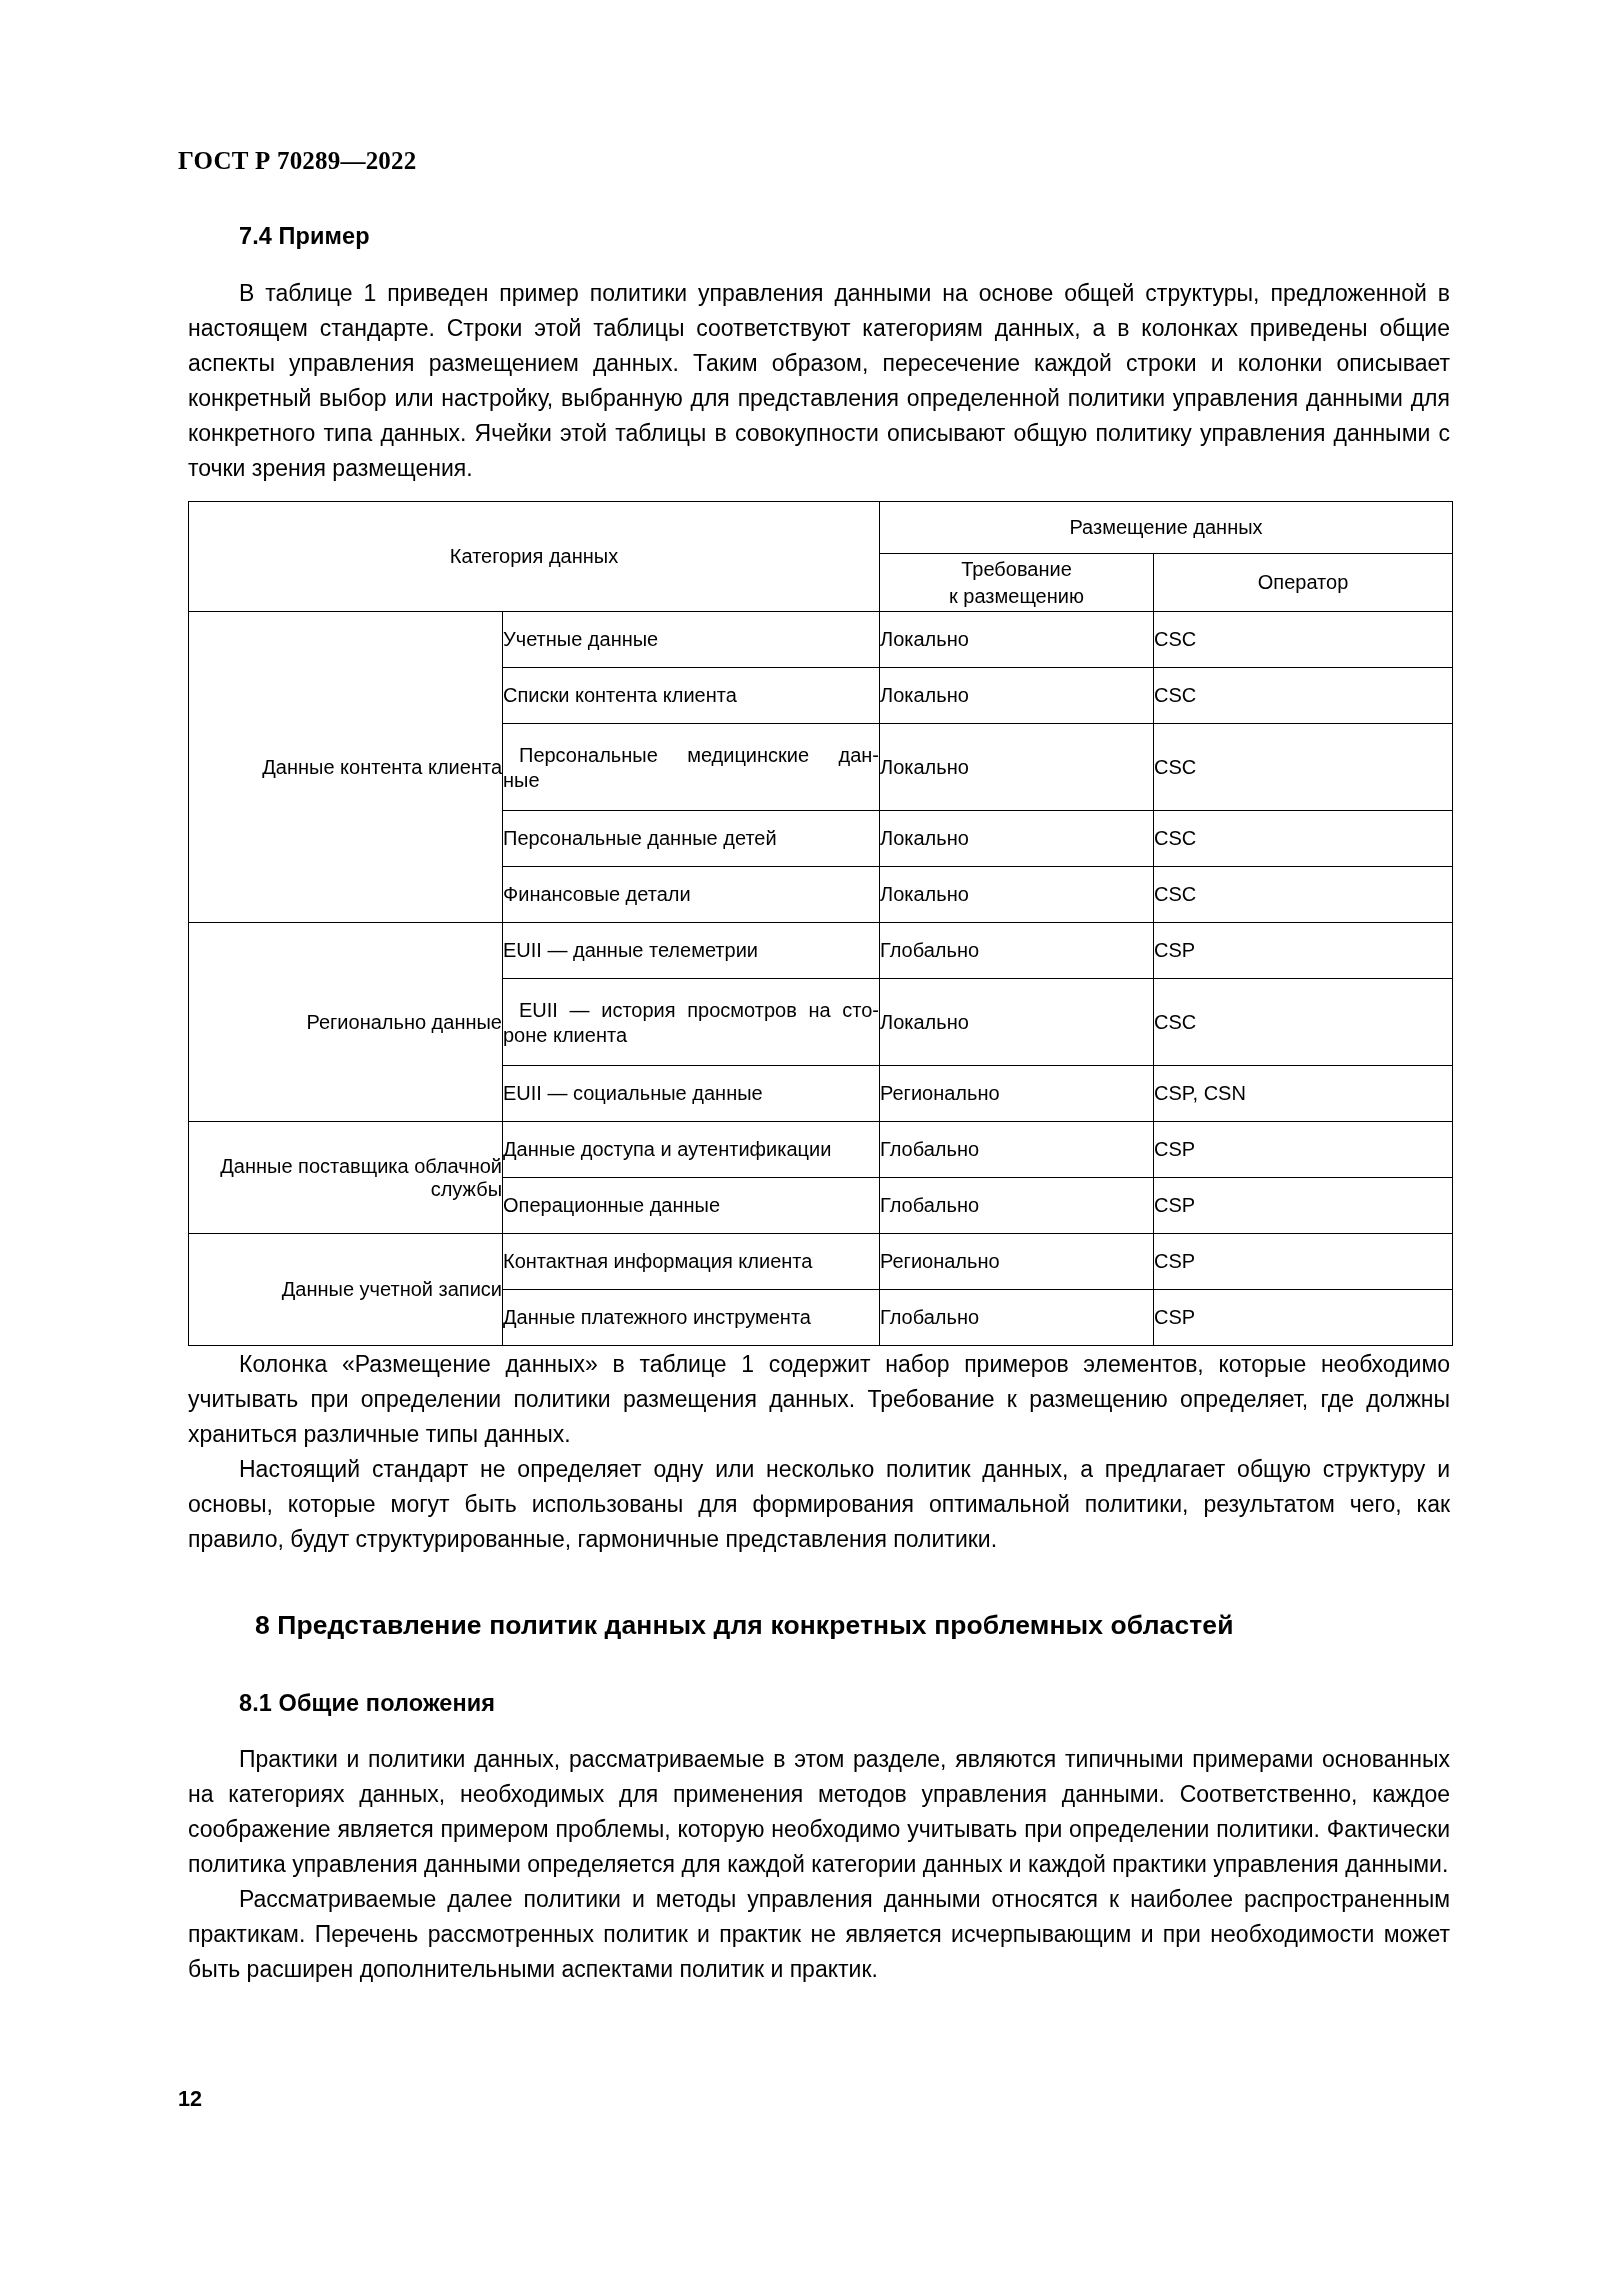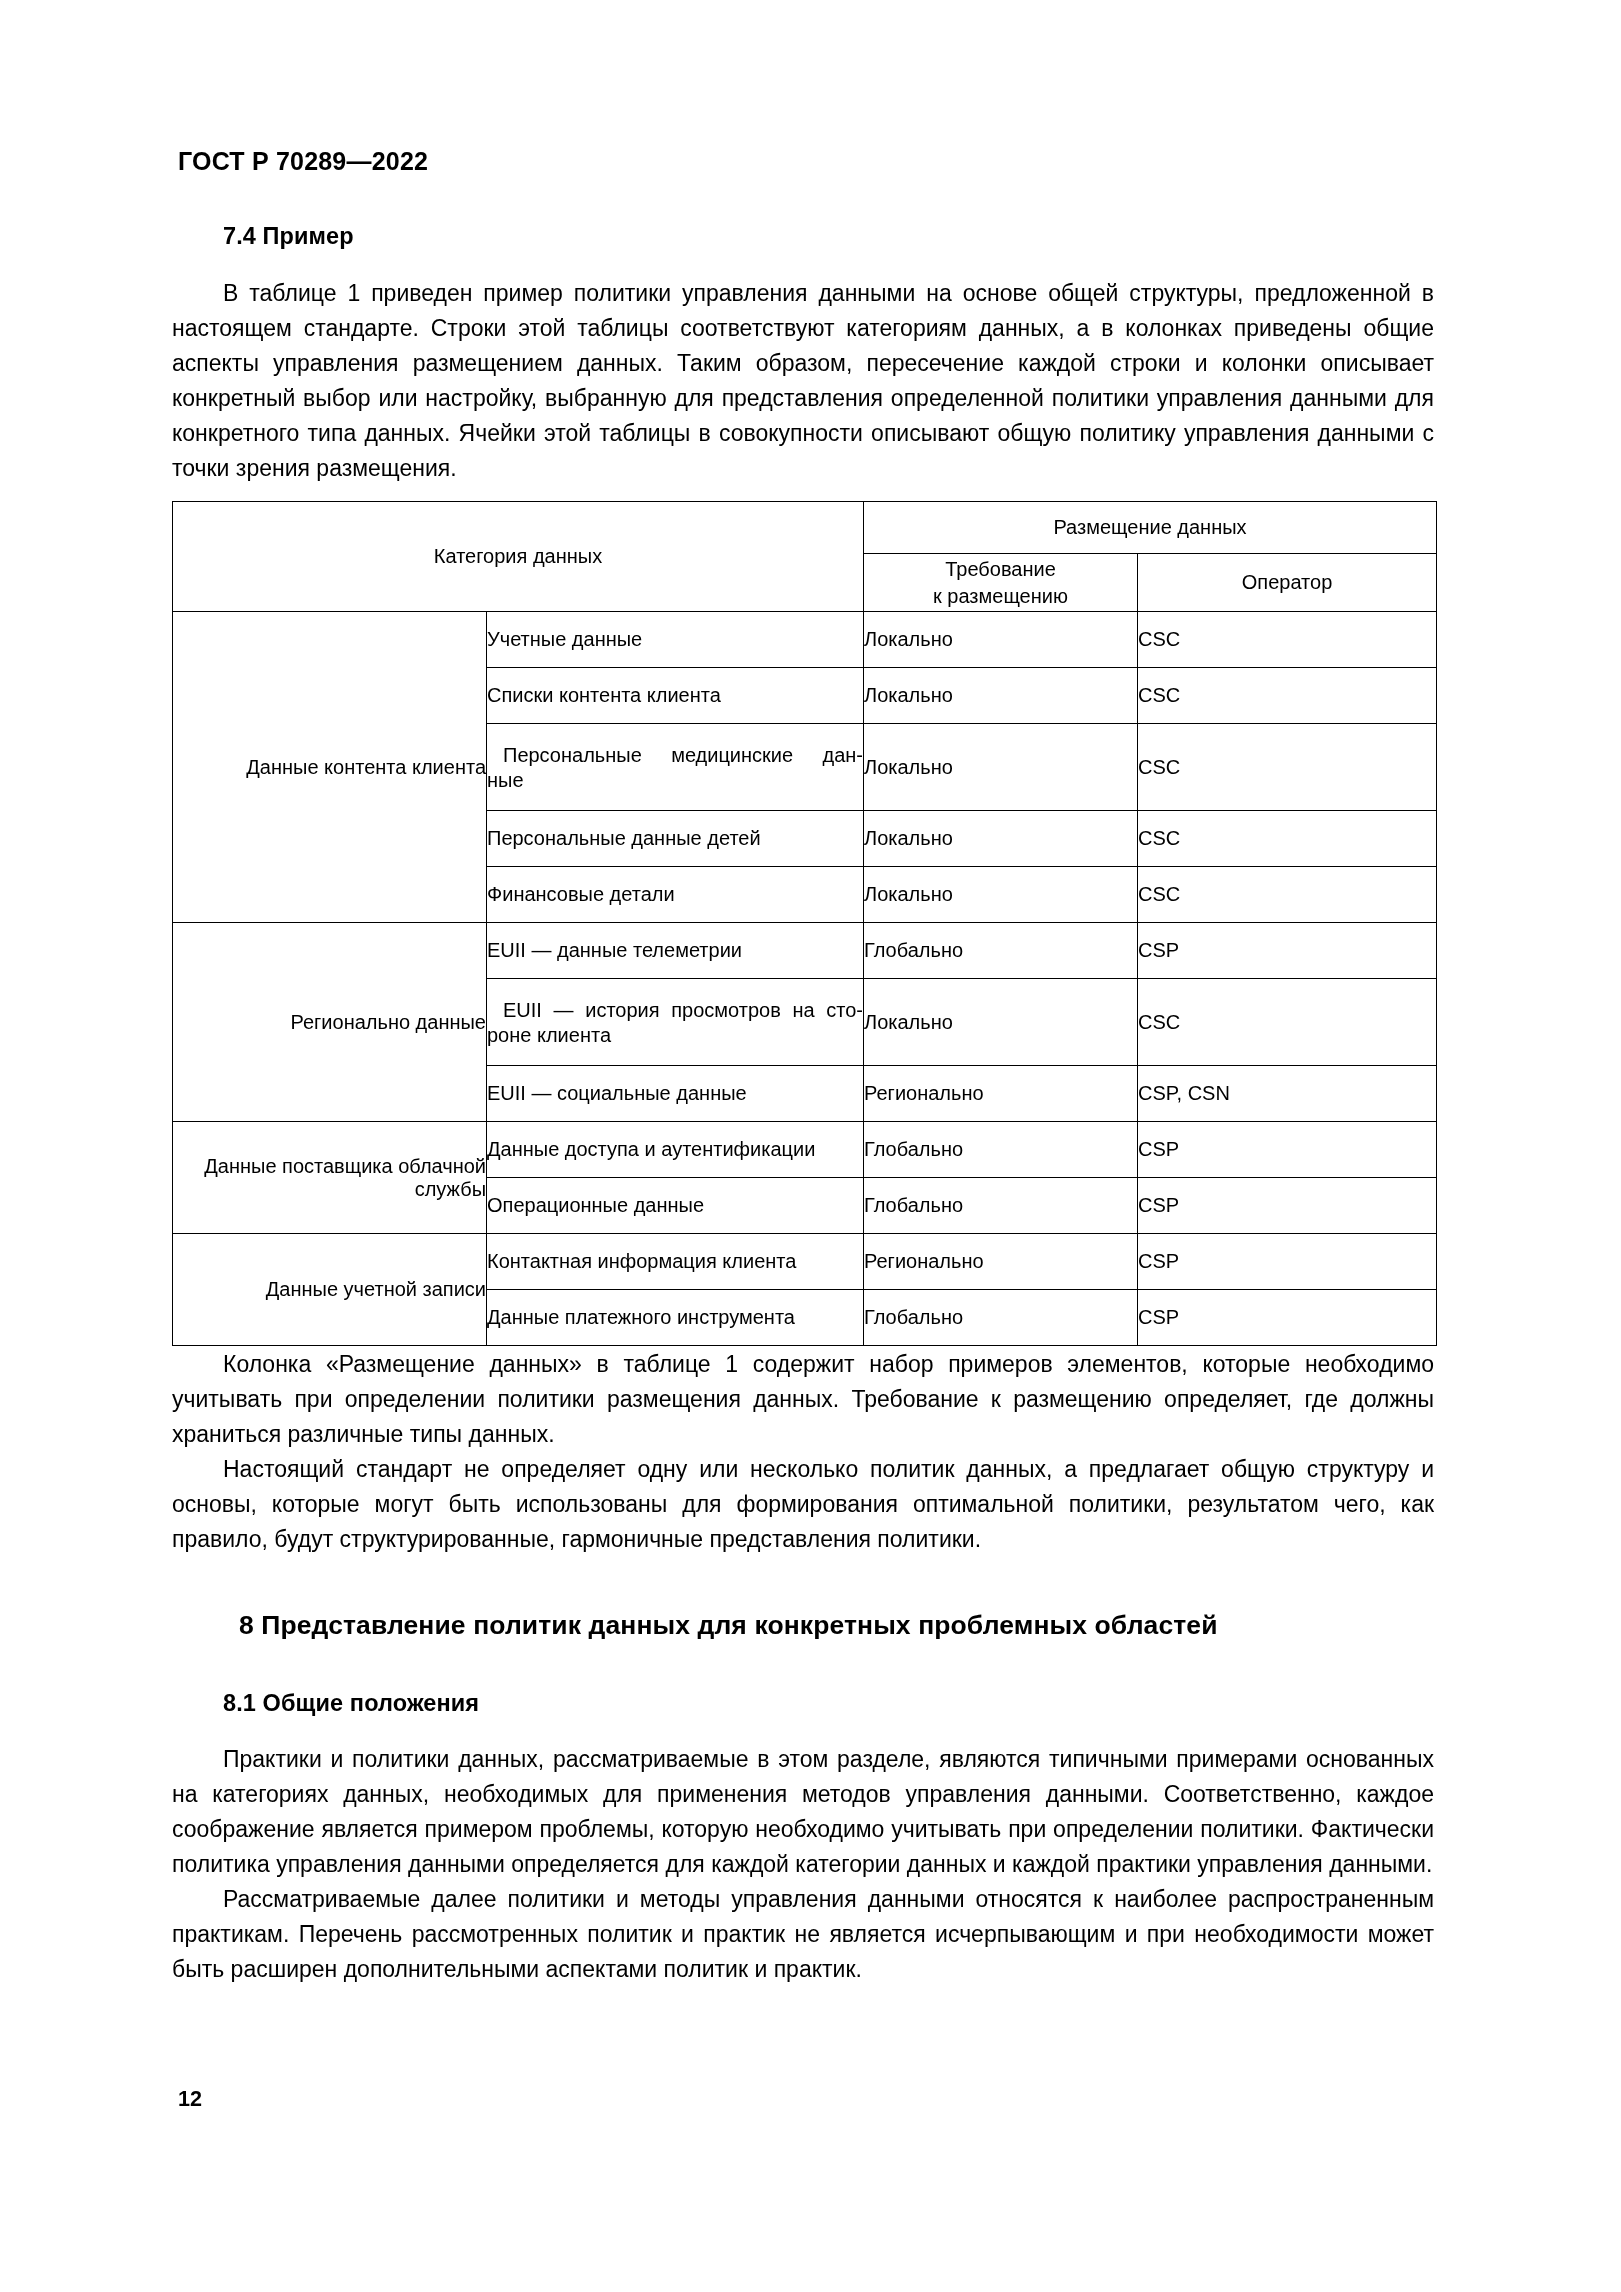--- a/index.html
+++ b/index.html
@@ -22,24 +22,25 @@
     overflow: hidden;
   }
   .doc-header {
     position: absolute;
     left: 178px;
     top: 147px;
     font-size: 25px;
     font-weight: bold;
     letter-spacing: 0.2px;
     white-space: nowrap;
+    font-family: Liberation Serif, serif;
   }
   .body-block {
     position: absolute;
-    left: 172px;
+    left: 188px;
     top: 223px;
     width: 1262px;
   }
   h3.sub-heading {
     font-size: 23.5px;
     font-weight: bold;
     margin: 0 0 25.5px 0;
     padding: 0;
     text-indent: 51px;
     letter-spacing: 0.1px;

